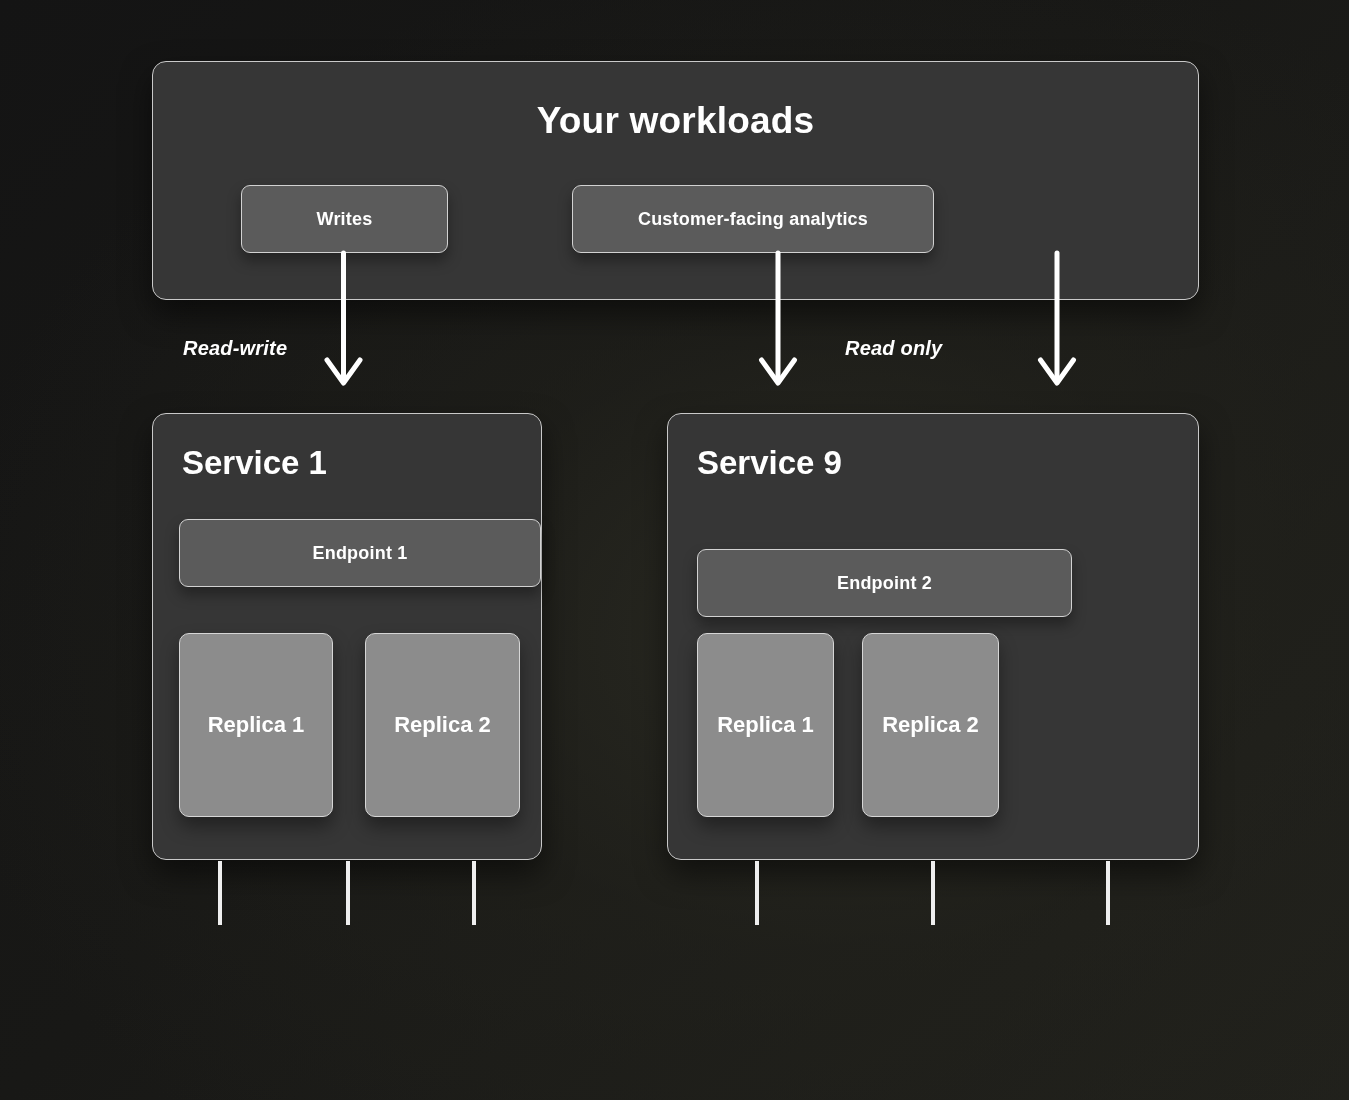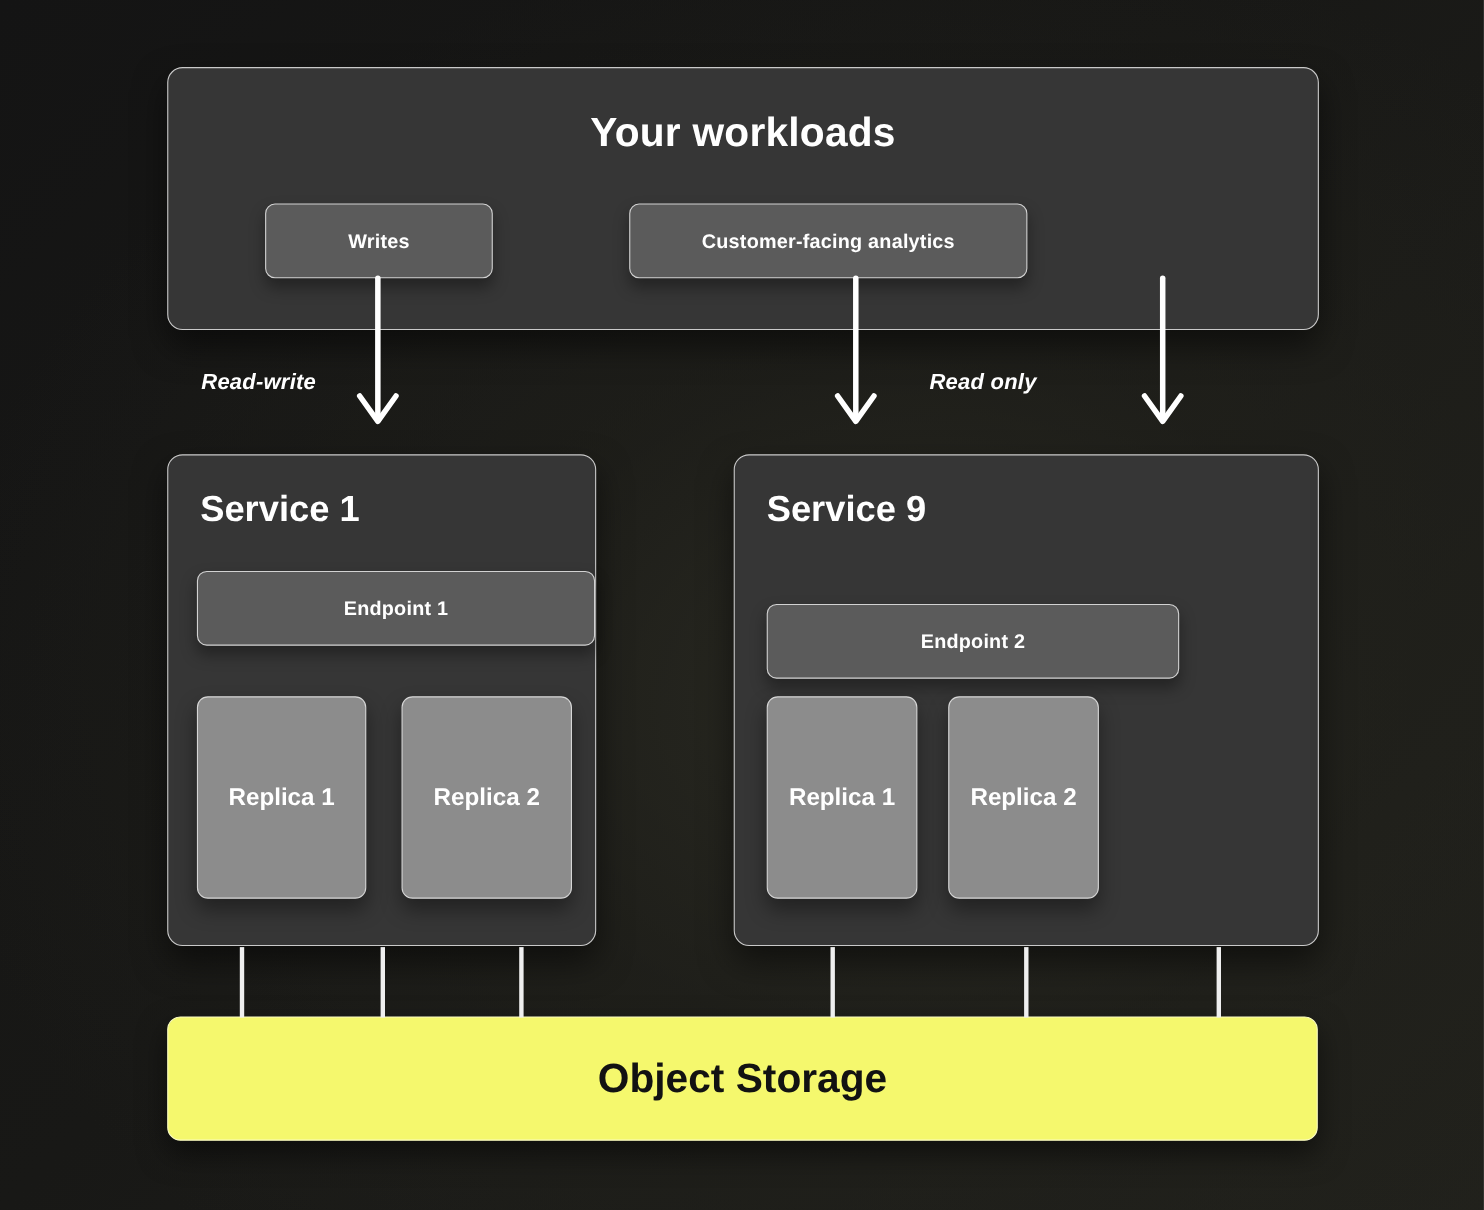--- a/index.html
+++ b/index.html
@@ -122,21 +122,20 @@
     <div class="replica" style="left:212px; width:155px;">Replica 2</div>
   </div>
 
   <div class="panel" style="left:667px; top:413px; width:532px; height:447px;">
     <div class="service-title">Service 9</div>
     <div class="btn" style="left:29px; top:105px; width:375px; height:68px;margin-top:30px;">Endpoint 2</div>
     <div class="replica" style="left:29px; width:137px;">Replica 1</div>
     <div class="replica" style="left:194px; width:137px;">Replica 2</div>
   </div>
 
-  <div class="storage">Object Storage</div>
 
   <svg class="overlay" viewBox="0 0 1349 1100" xmlns="http://www.w3.org/2000/svg">
 
     <g stroke="#ffffff" stroke-width="5" fill="none" stroke-linecap="round" stroke-linejoin="round">
       <line x1="343.5" y1="253" x2="343.5" y2="378"></line>
       <polyline points="327,360 343.5,383 360,360"></polyline>
     </g>
 
     <g stroke="#ffffff" stroke-width="5" fill="none" stroke-linecap="round" stroke-linejoin="round">
       <line x1="778" y1="253" x2="778" y2="378"></line>

